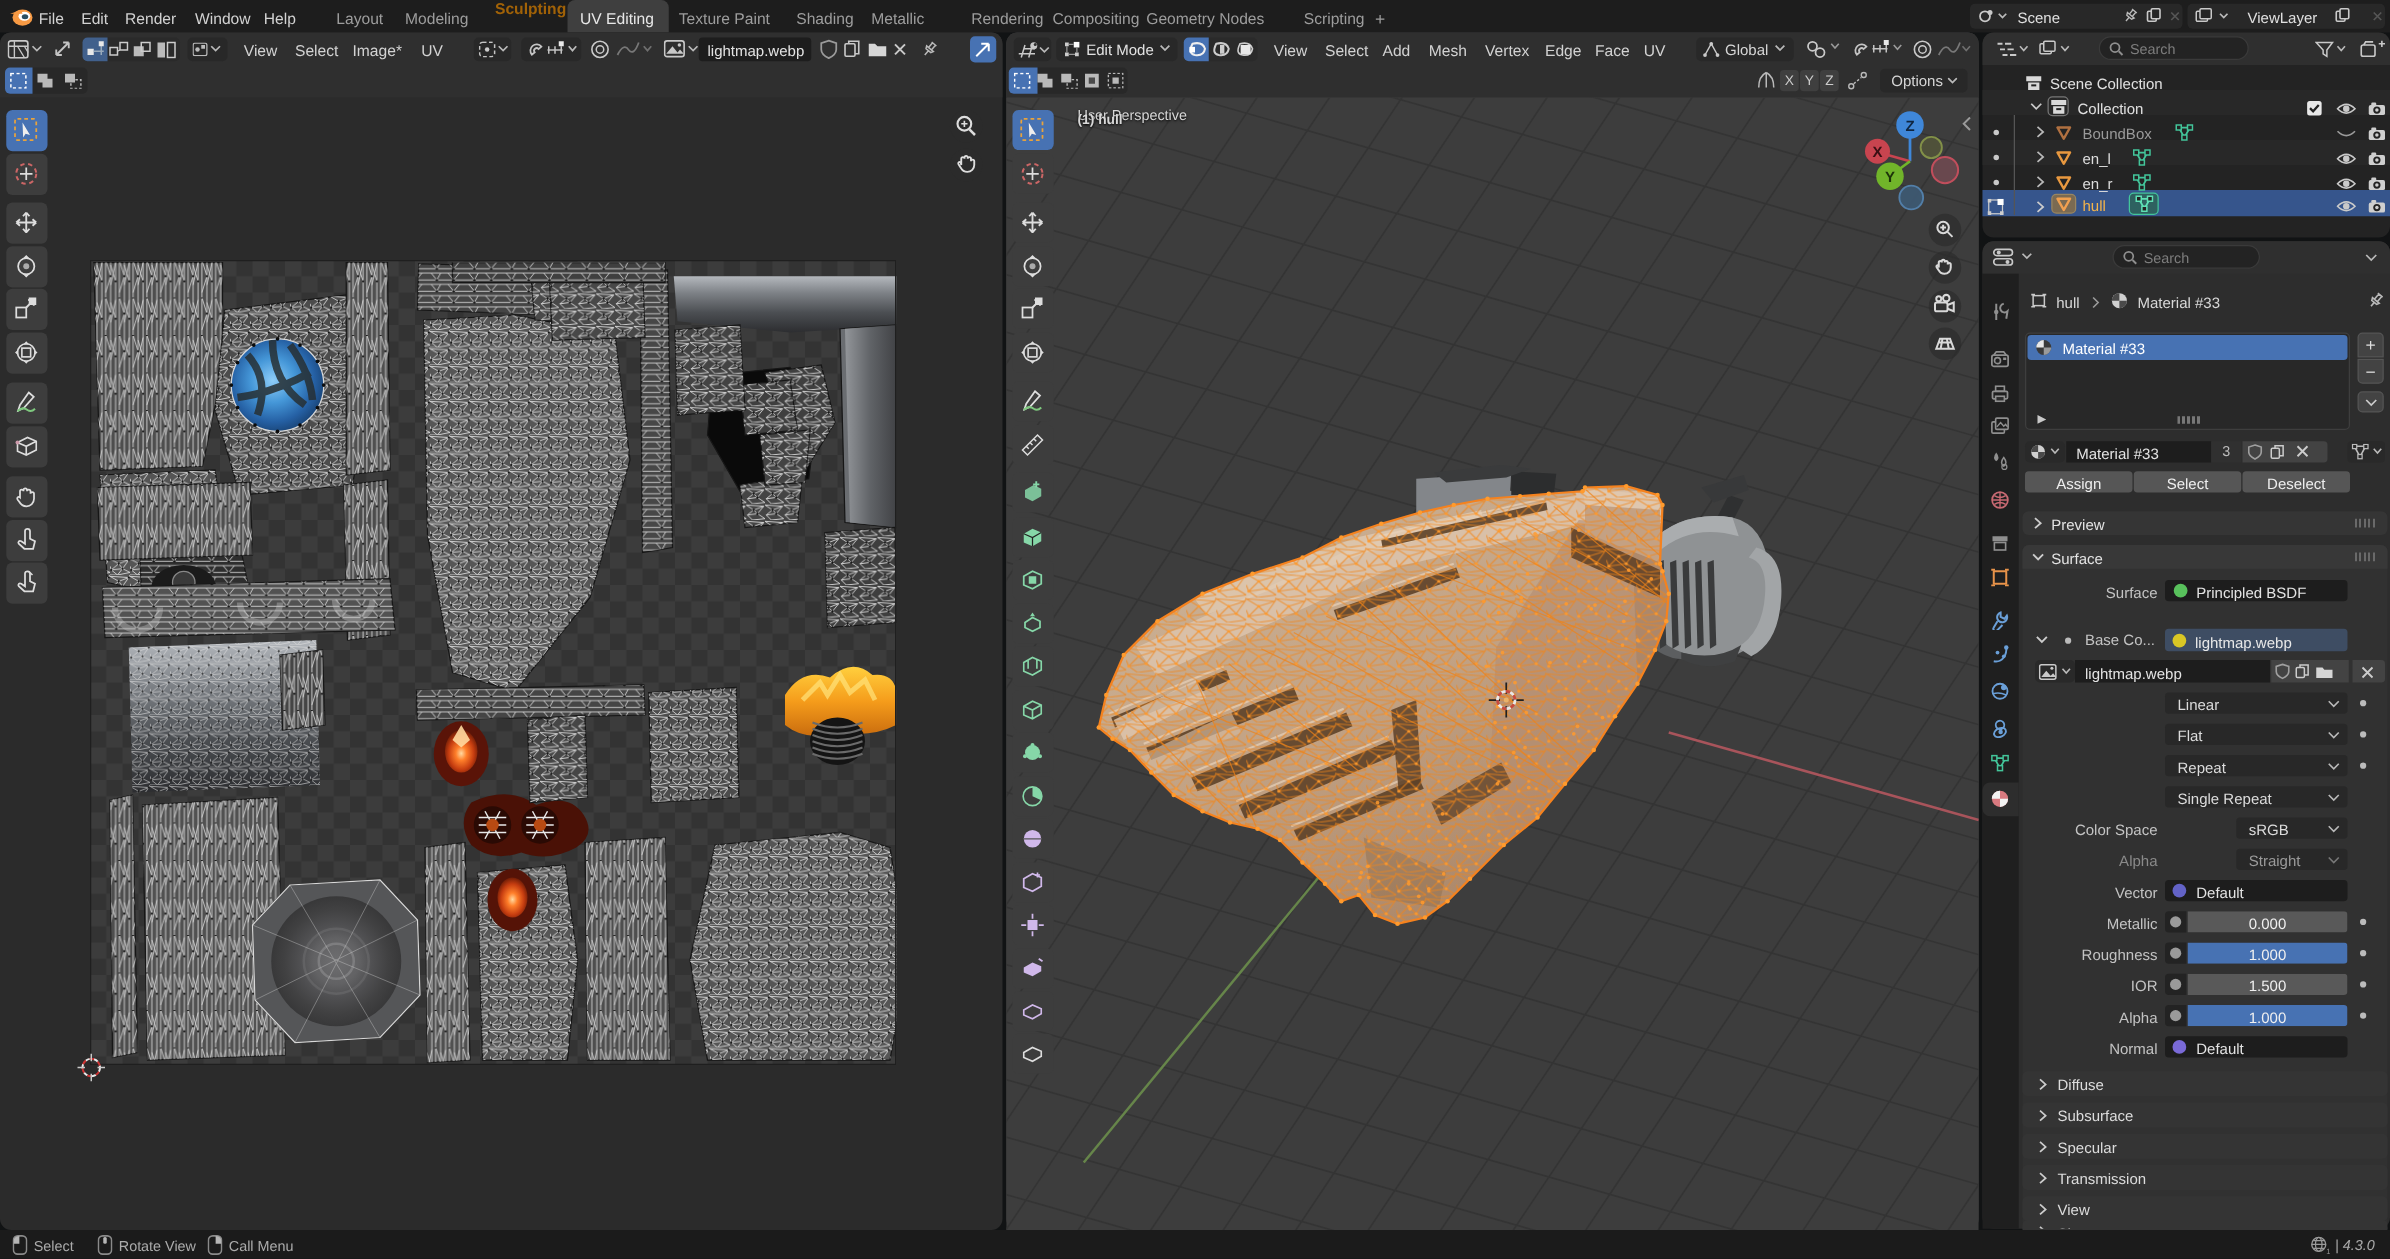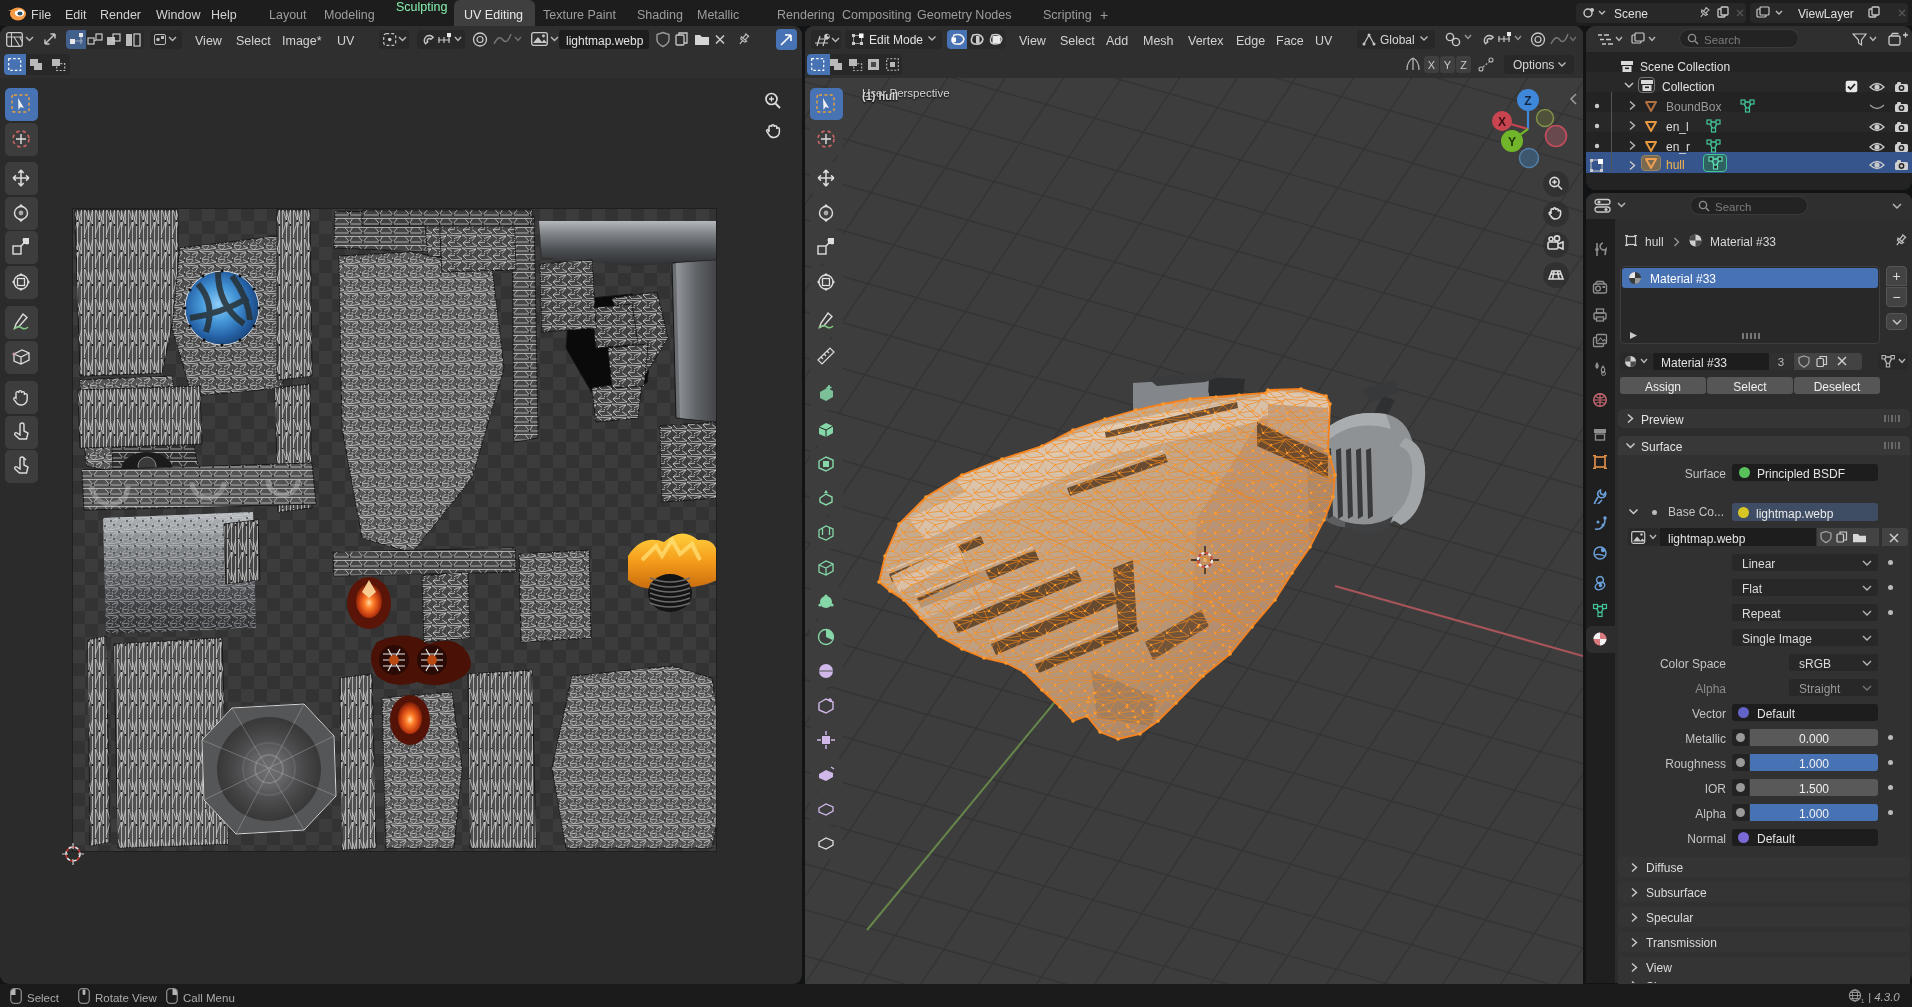--- a/index.html
+++ b/index.html
@@ -19,21 +19,21 @@
 <path d="M2 7 L11 4 L12 7 Z" fill="#f79a44"></path>
   </svg>
 <div class="abs menu" style="left:31px;top:8px;">File</div>
 <div class="abs menu" style="left:65px;top:8px;">Edit</div>
 <div class="abs menu" style="left:100px;top:8px;text-align:center;">Render</div>
 <div class="abs menu" style="left:156px;top:8px;">Window</div>
 <div class="abs menu" style="left:211px;top:8px;">Help</div>
 <div class="abs" style="left:454px;top:0;width:81px;height:26px;background:#3f3f3f;border-radius:6px 6px 0 0;"></div>
 <div class="abs tab" style="left:269px;top:8px;color:#9d9d9d;">Layout</div>
 <div class="abs tab" style="left:324px;top:8px;color:#9d9d9d;">Modeling</div>
-<div class="abs tab" style="left:396px;top:0;color:#86efac;">Sculpting</div>
+<div class="abs tab" style="left:396px;top:0;color:#a16207;font-weight:bold;">Sculpting</div>
 <div class="abs tab" style="left:464px;top:8px;color:#e8e8e8;">UV Editing</div>
 <div class="abs tab" style="left:543px;top:8px;color:#9d9d9d;">Texture Paint</div>
 <div class="abs tab" style="left:637px;top:8px;color:#9d9d9d;">Shading</div>
 <div class="abs tab" style="left:697px;top:8px;color:#9d9d9d;">Metallic</div>
 <div class="abs tab" style="left:777px;top:8px;color:#9d9d9d;">Rendering</div>
 <div class="abs tab" style="left:842px;top:8px;color:#9d9d9d;">Compositing</div>
 <div class="abs tab" style="left:917px;top:8px;color:#9d9d9d;">Geometry Nodes</div>
 <div class="abs tab" style="left:1043px;top:8px;color:#9d9d9d;">Scripting</div>
 <div class="abs tab" style="left:1100px;top:7px;color:#9d9d9d;font-size:14px;">+</div>
 <div class="abs pill" style="left:1576px;top:3px;width:170px;height:20px;"></div>
@@ -1352,21 +1352,21 @@
     <path d="M1 1 l4 4 4-4" stroke="#b9b9b9" stroke-width="1.3" fill="none"></path>
   </svg>
 <div class="abs" style="left:1888px;top:585px;width:5px;height:5px;border-radius:50%;background:#bbb;"></div>
 <div class="abs" style="left:1732px;top:604px;width:146px;height:17px;background:#282828;border-radius:3px;"></div>
 <div class="abs txt" style="left:1742px;top:608px;color:#dcdcdc;">Repeat</div>
 <svg class="abs" style="left:1862px;top:610px;" width="10" height="7" viewBox="0 0 10 7">
     <path d="M1 1 l4 4 4-4" stroke="#b9b9b9" stroke-width="1.3" fill="none"></path>
   </svg>
 <div class="abs" style="left:1888px;top:610px;width:5px;height:5px;border-radius:50%;background:#bbb;"></div>
 <div class="abs" style="left:1732px;top:629px;width:146px;height:17px;background:#282828;border-radius:3px;"></div>
-<div class="abs txt" style="left:1742px;top:633px;color:#dcdcdc;">Single Image</div>
+<div class="abs txt" style="left:1742px;top:633px;color:#dcdcdc;">Single Repeat</div>
 <svg class="abs" style="left:1862px;top:635px;" width="10" height="7" viewBox="0 0 10 7">
     <path d="M1 1 l4 4 4-4" stroke="#b9b9b9" stroke-width="1.3" fill="none"></path>
   </svg>
 <div class="abs txt" style="left:1600px;top:658px;width:126px;text-align:right;color:#c3c3c3;">Color Space</div>
 <div class="abs" style="left:1789px;top:654px;width:89px;height:17px;background:#282828;border-radius:3px;"></div>
 <div class="abs txt" style="left:1799px;top:658px;color:#dcdcdc;">sRGB</div>
 <svg class="abs" style="left:1862px;top:660px;" width="10" height="7" viewBox="0 0 10 7">
     <path d="M1 1 l4 4 4-4" stroke="#b9b9b9" stroke-width="1.3" fill="none"></path>
   </svg>
 <div class="abs txt" style="left:1600px;top:683px;width:126px;text-align:right;color:#8a8a8a;">Alpha</div>

